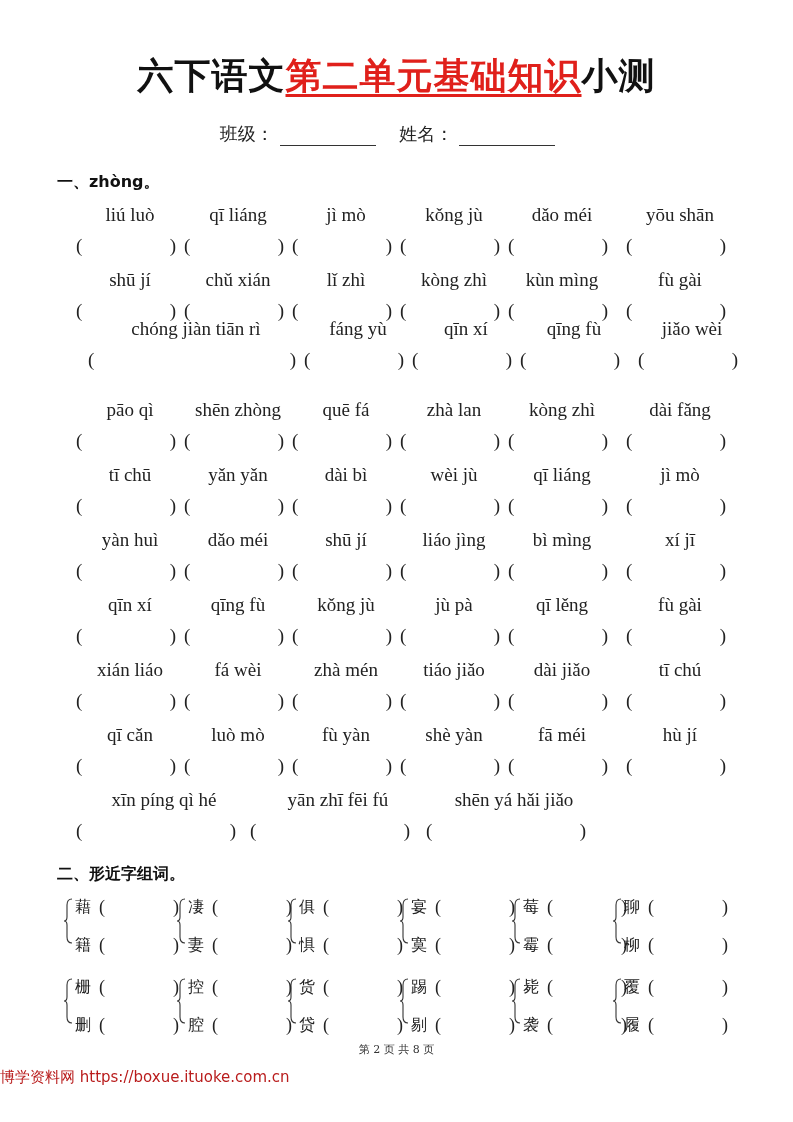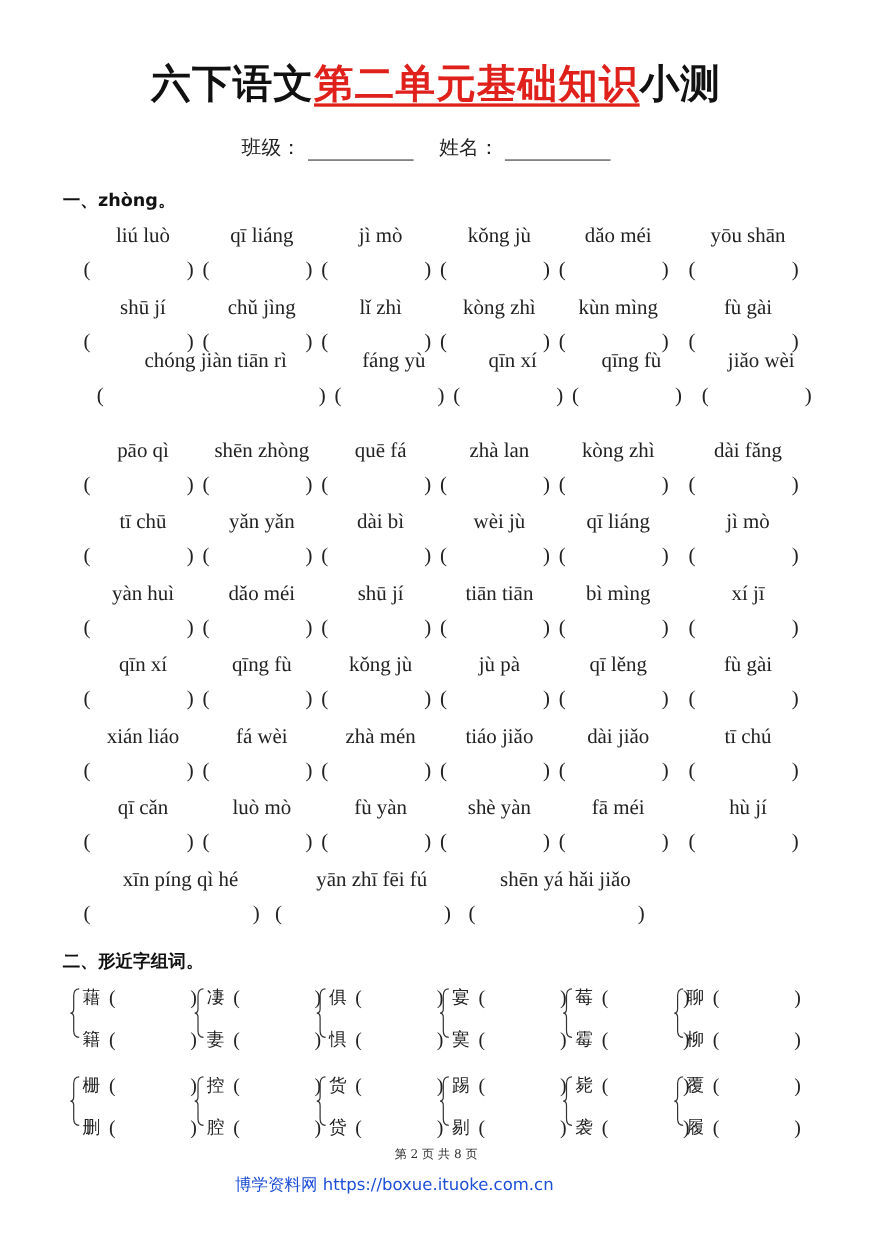--- a/index.html
+++ b/index.html
@@ -33,21 +33,21 @@
   .last-row .pin-cell { width: 176px; }
   .last-row .pinyin { width: 176px; }
   .last-row .paren { width: 160px; }
   .sim-group { position: absolute; width: 112px; height: 50px; font-family: "DejaVu Serif", serif; font-size: 16px; color: #222; }
   .brace { position: absolute; left: 0; top: 0; width: 10px; height: 48px; }
   .sim-line { position: absolute; left: 12px; width: 100px; height: 22px; }
   .sim-line .ch { position: absolute; left: 0; top: 0; }
   .sim-line .l { position: absolute; left: 24px; top: 0; font-family: "Liberation Serif", serif; font-size: 18px; }
   .sim-line .r { position: absolute; left: 98px; top: 0; font-family: "Liberation Serif", serif; font-size: 18px; }
   .footer-page { position: absolute; top: 1042px; left: 0; width: 793px; text-align: center; font-family: "DejaVu Serif", serif; font-size: 11px; color: #333; }
-  .footer-site { position: absolute; top: 1068px; left: 0; width: 717px; text-align: center; font-family: "DejaVu Sans", sans-serif; font-size: 15px; color: #1d4ed8; }
+  .footer-site { position: absolute; top: 1068px; left: 0; width: 717px; text-align: left; font-family: "DejaVu Sans", sans-serif; font-size: 15px; color: #b91c1c; }
 </style>
 </head>
 <body>
 
 <div class="title">
   <span>六下语文</span><span class="red">第二单元基础知识</span><span>小测</span>
 </div>
 
 <div class="info">
   <span>班级：</span><span class="blank"></span>
@@ -103,21 +103,21 @@
     </div>
     <div class="pin-row" style="top: 269px;">
       <div class="pin-cell" style="left: 76px;">
         <div class="pinyin" style="width:108px">shū jí</div>
         <div class="paren" style="width:100px">
           <span class="l">(</span>
           <span class="r">)</span>
         </div>
       </div>
       <div class="pin-cell" style="left: 184px;">
-        <div class="pinyin" style="width:108px">chǔ jìng</div>
+        <div class="pinyin" style="width:108px">chǔ xián</div>
         <div class="paren" style="width:100px">
           <span class="l">(</span>
           <span class="r">)</span>
         </div>
       </div>
       <div class="pin-cell" style="left: 292px;">
         <div class="pinyin" style="width:108px">lǐ zhì</div>
         <div class="paren" style="width:100px">
           <span class="l">(</span>
           <span class="r">)</span>
@@ -286,21 +286,21 @@
         </div>
       </div>
       <div class="pin-cell" style="left: 292px;">
         <div class="pinyin" style="width:108px">shū jí</div>
         <div class="paren" style="width:100px">
           <span class="l">(</span>
           <span class="r">)</span>
         </div>
       </div>
       <div class="pin-cell" style="left: 400px;">
-        <div class="pinyin" style="width:108px">tiān tiān</div>
+        <div class="pinyin" style="width:108px">liáo jìng</div>
         <div class="paren" style="width:100px">
           <span class="l">(</span>
           <span class="r">)</span>
         </div>
       </div>
       <div class="pin-cell" style="left: 508px;">
         <div class="pinyin" style="width:108px">bì mìng</div>
         <div class="paren" style="width:100px">
           <span class="l">(</span>
           <span class="r">)</span>

